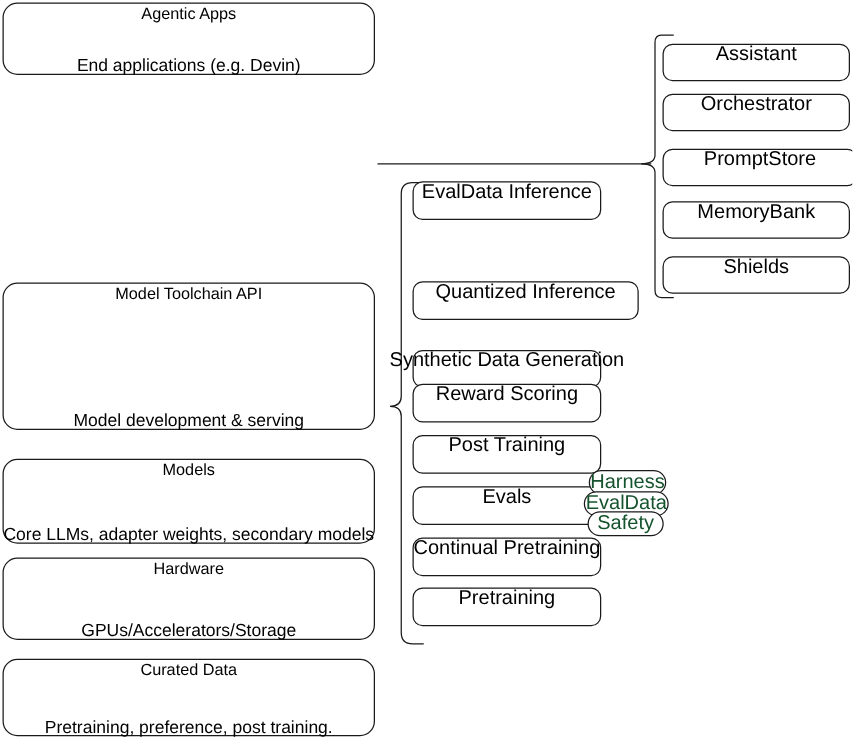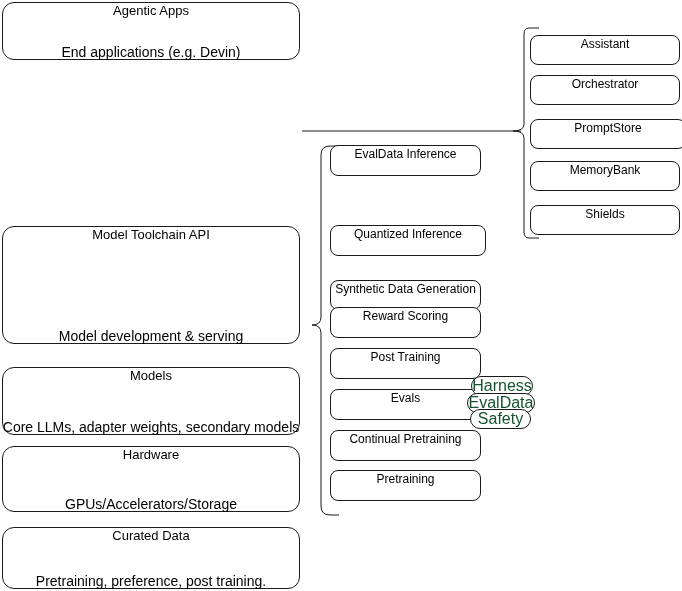--- a/index.html
+++ b/index.html
@@ -40,21 +40,21 @@
     margin-top: 3px;
     white-space: nowrap;
   }
   .layer-box {
     border-radius: 12px;
   }
   .stack-item {
     border-radius: 8px;
   }
   .stack-item .title {
-    font-size: 12px;
+    font-size: 16px;
   }
   .pill {
     position: absolute;
     box-sizing: border-box;
     background: #ffffff;
     border: 1px solid #1a1a1a;
     border-radius: 999px;
     display: flex;
     align-items: flex-start;
     justify-content: center;
@@ -111,21 +111,21 @@
   <div class="node layer-box" style="left:2px; top:527px; width:298px; height:62px;">
     <div class="title">Curated Data</div>
     <div class="subtitle">Pretraining, preference, post training.</div>
   </div>
 
   <div class="node stack-item" style="left:330px; top:145px; width:151px; height:31px;">
     <div class="title">EvalData Inference</div>
   </div>
 
 
-  <div class="node stack-item" style="left:330px; top:225px; width:156px; height:31px;">
+  <div class="node stack-item" style="left:330px; top:225px; width:181px; height:31px;">
     <div class="title">Quantized Inference</div>
   </div>
 
   <div class="node stack-item" style="left:330px; top:266px; width:151px; height:30px;margin-top:14px;">
     <div class="title">Synthetic Data Generation</div>
   </div>
 
   <div class="node stack-item" style="left:330px; top:307px; width:151px; height:31px;">
     <div class="title">Reward Scoring</div>
   </div>

